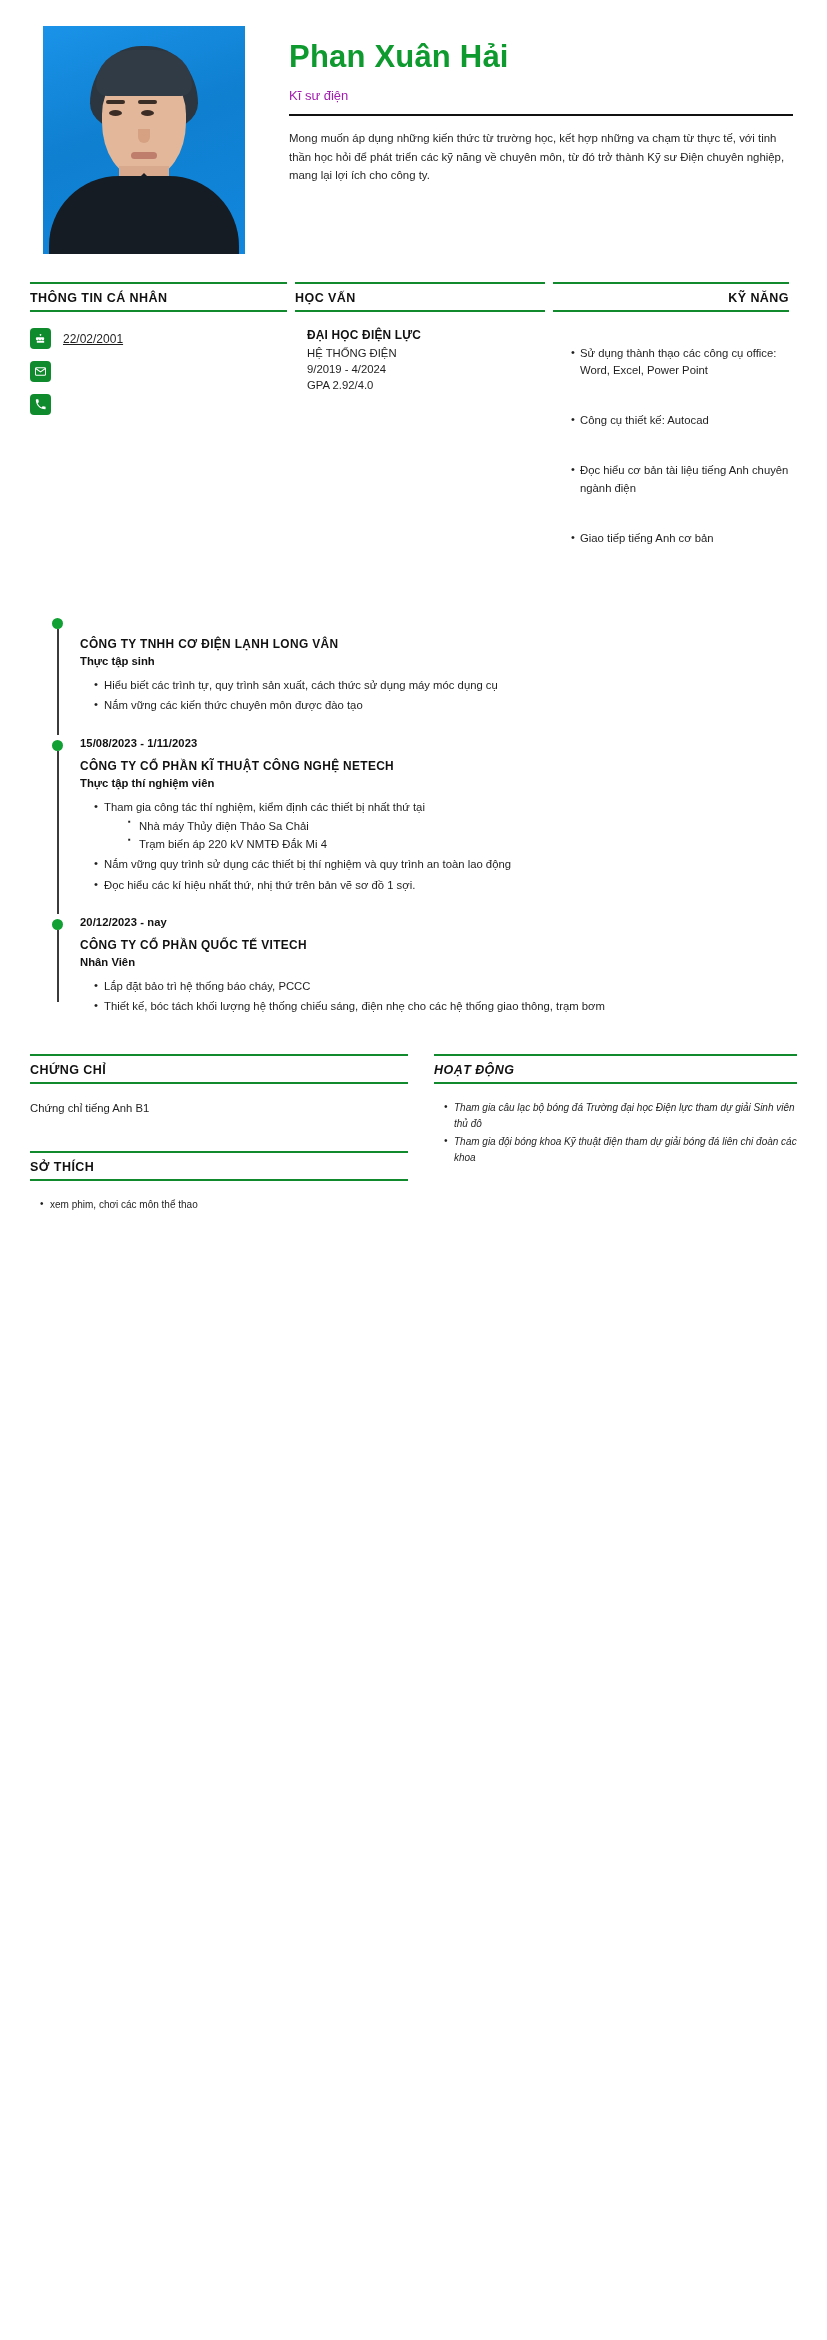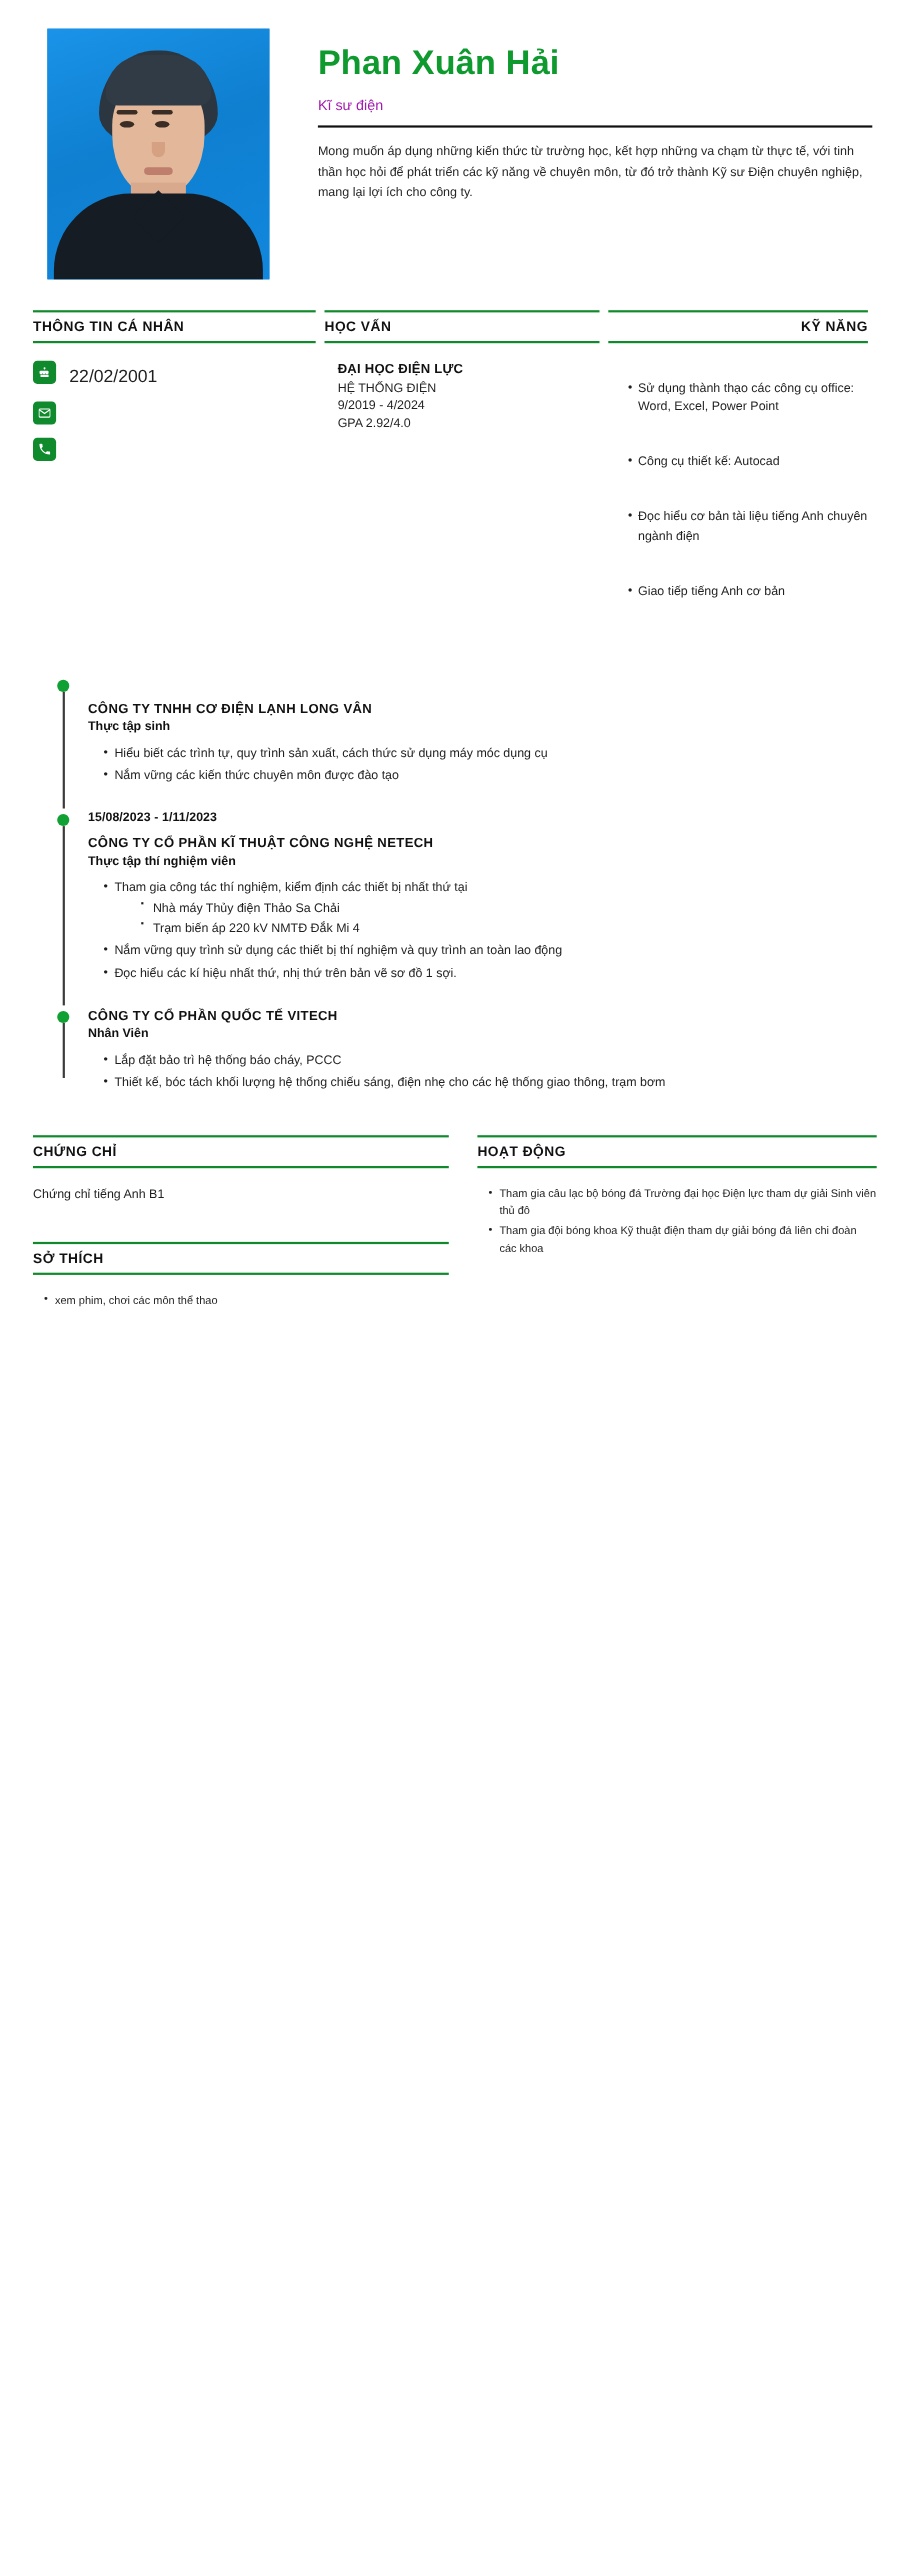--- a/index.html
+++ b/index.html
@@ -180,24 +180,25 @@
     flex: 0 0 21px;
     background: #0f8a2c;
     border-radius: 4px;
     display: flex; align-items: center; justify-content: center;
     color: #ffffff;
     font-size: 11px;
     line-height: 1;
   }
   .c-icon svg { display: block; }
   .c-text {
-    font-size: 16px;
+    font-size: 12px;
     line-height: 1.45;
     color: #1f1f1f;
     padding-top: 3px;
+    text-decoration: underline;
   }
   .c-text.redacted {
     color: #b9b9b9;
     letter-spacing: 1px;
   }
 
   .edu-block { margin-top: 16px; margin-left: 12px; }
   .edu-school {
     font-size: 11.9px;
     font-weight: bold;
@@ -311,21 +312,21 @@
     color: #1f1f1f;
   }
 
   
   .bottom {
     display: flex;
     margin-top: 38px;
     gap: 0;
   }
   .bot-left { width: 404px; flex: 0 0 404px; padding-right: 26px; }
-  .bot-right { flex: 1; }
+  .bot-right { flex: 1; font-style: italic; }
   .bot-text {
     font-size: 11.3px;
     color: #1f1f1f;
     margin-top: 16px;
     line-height: 1.55;
   }
   .bot-list { list-style: none; margin: 16px 0 0 0; padding: 0 0 0 10px; }
   .bot-list li {
     font-size: 10px;
     line-height: 1.6;
@@ -467,20 +468,21 @@
             </ul>
           </li>
           <li>Nắm vững quy trình sử dụng các thiết bị thí nghiệm và quy trình an toàn lao động</li>
           <li>Đọc hiểu các kí hiệu nhất thứ, nhị thứ trên bản vẽ sơ đồ 1 sợi.</li>
         </ul>
       </div>
 
       <div class="exp-item">
         <span class="exp-dot"></span>
         <span class="exp-line"></span>
+        <div class="exp-date">20/12/2023 - nay</div>
         <div class="exp-company">CÔNG TY CỔ PHẦN QUỐC TẾ VITECH</div>
         <div class="exp-role">Nhân Viên</div>
         <ul class="exp-bullets">
           <li>Lắp đặt bảo trì hệ thống báo cháy, PCCC</li>
           <li>Thiết kế, bóc tách khối lượng hệ thống chiếu sáng, điện nhẹ cho các hệ thống giao thông, trạm bơm</li>
         </ul>
       </div>
 
     </div>
   </div>

